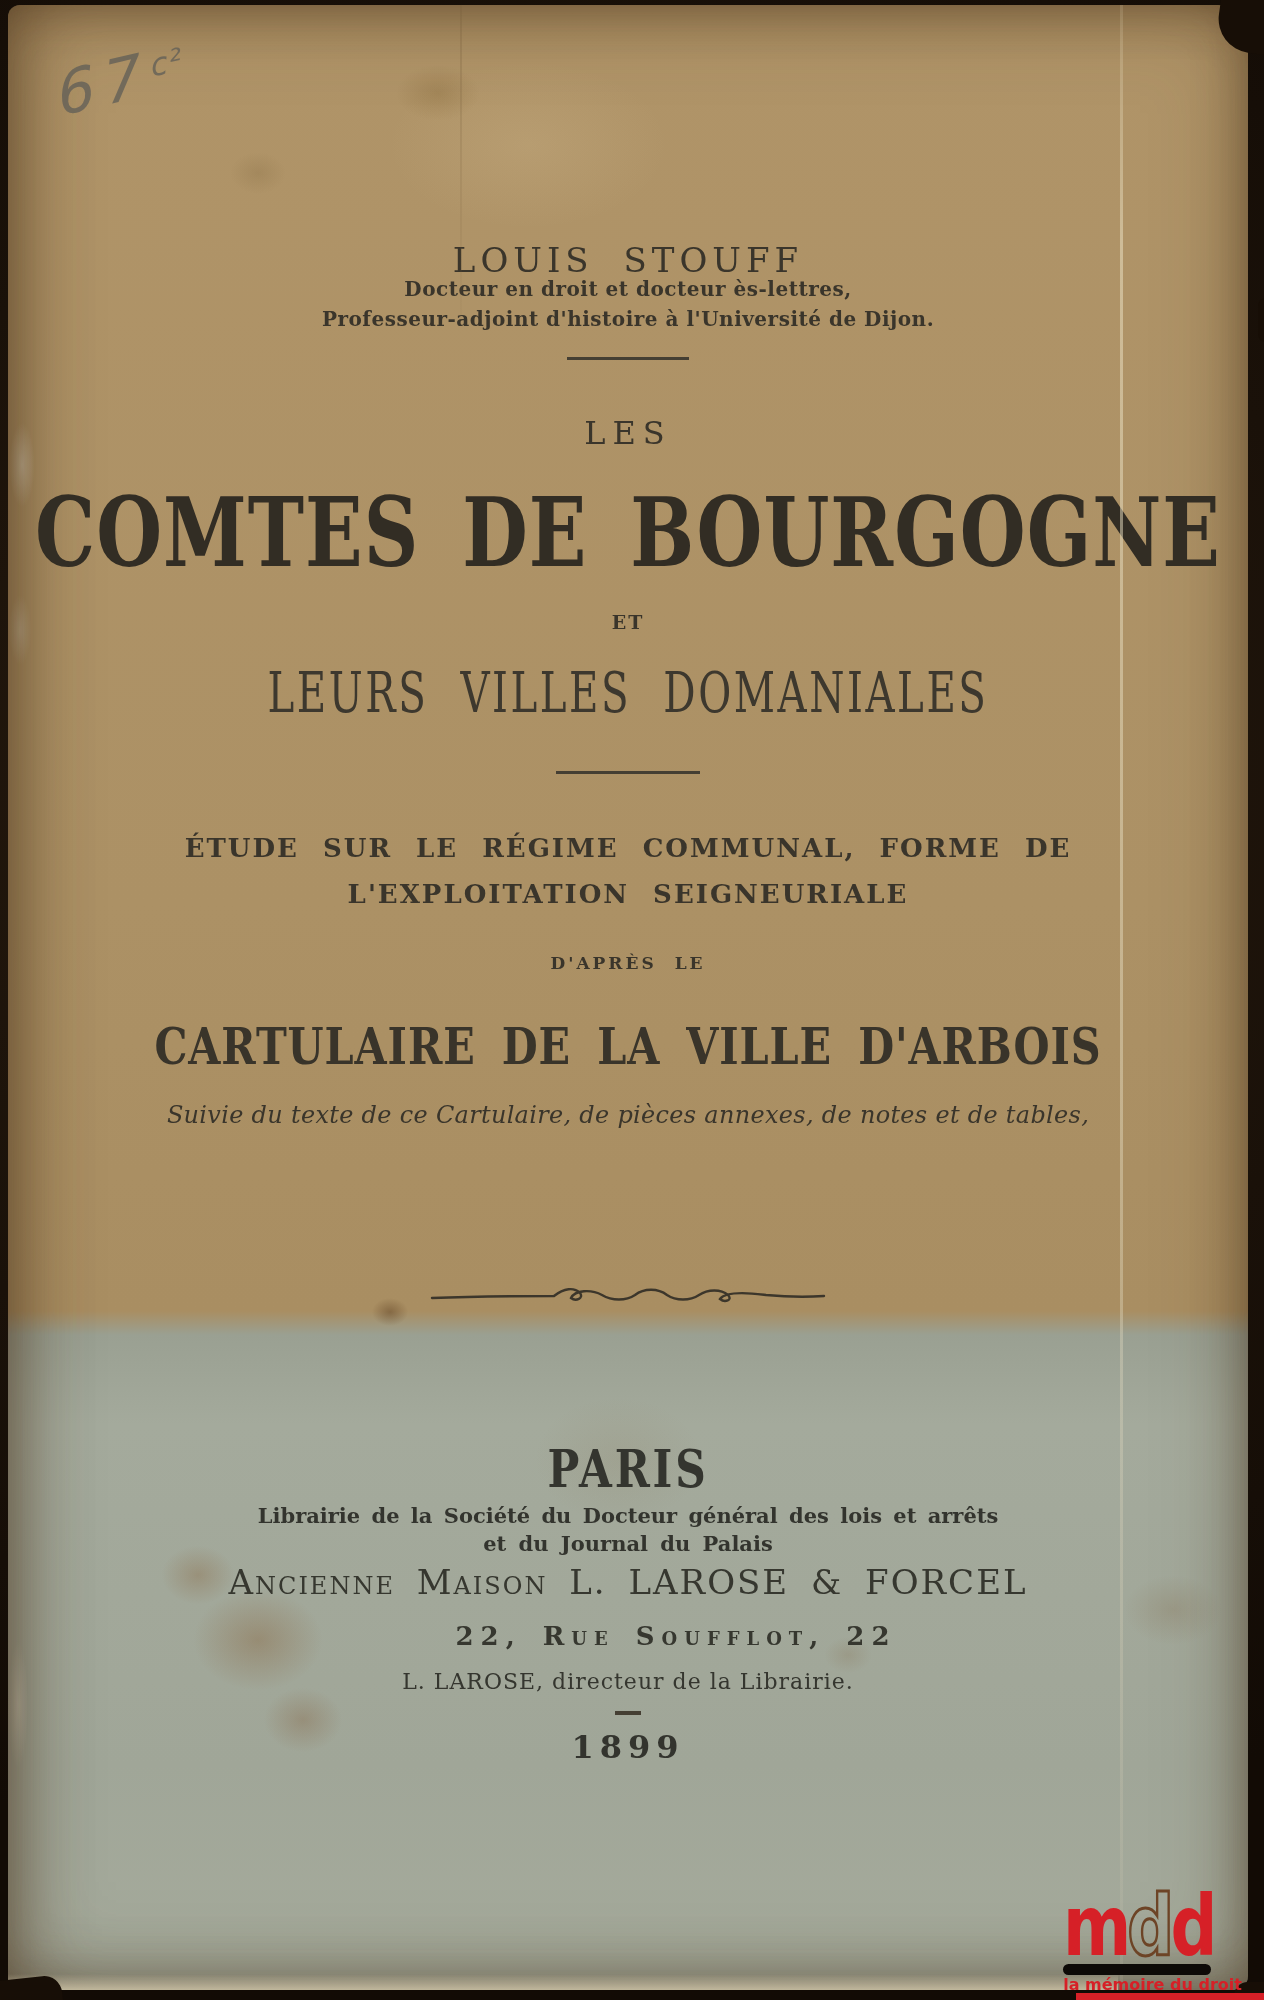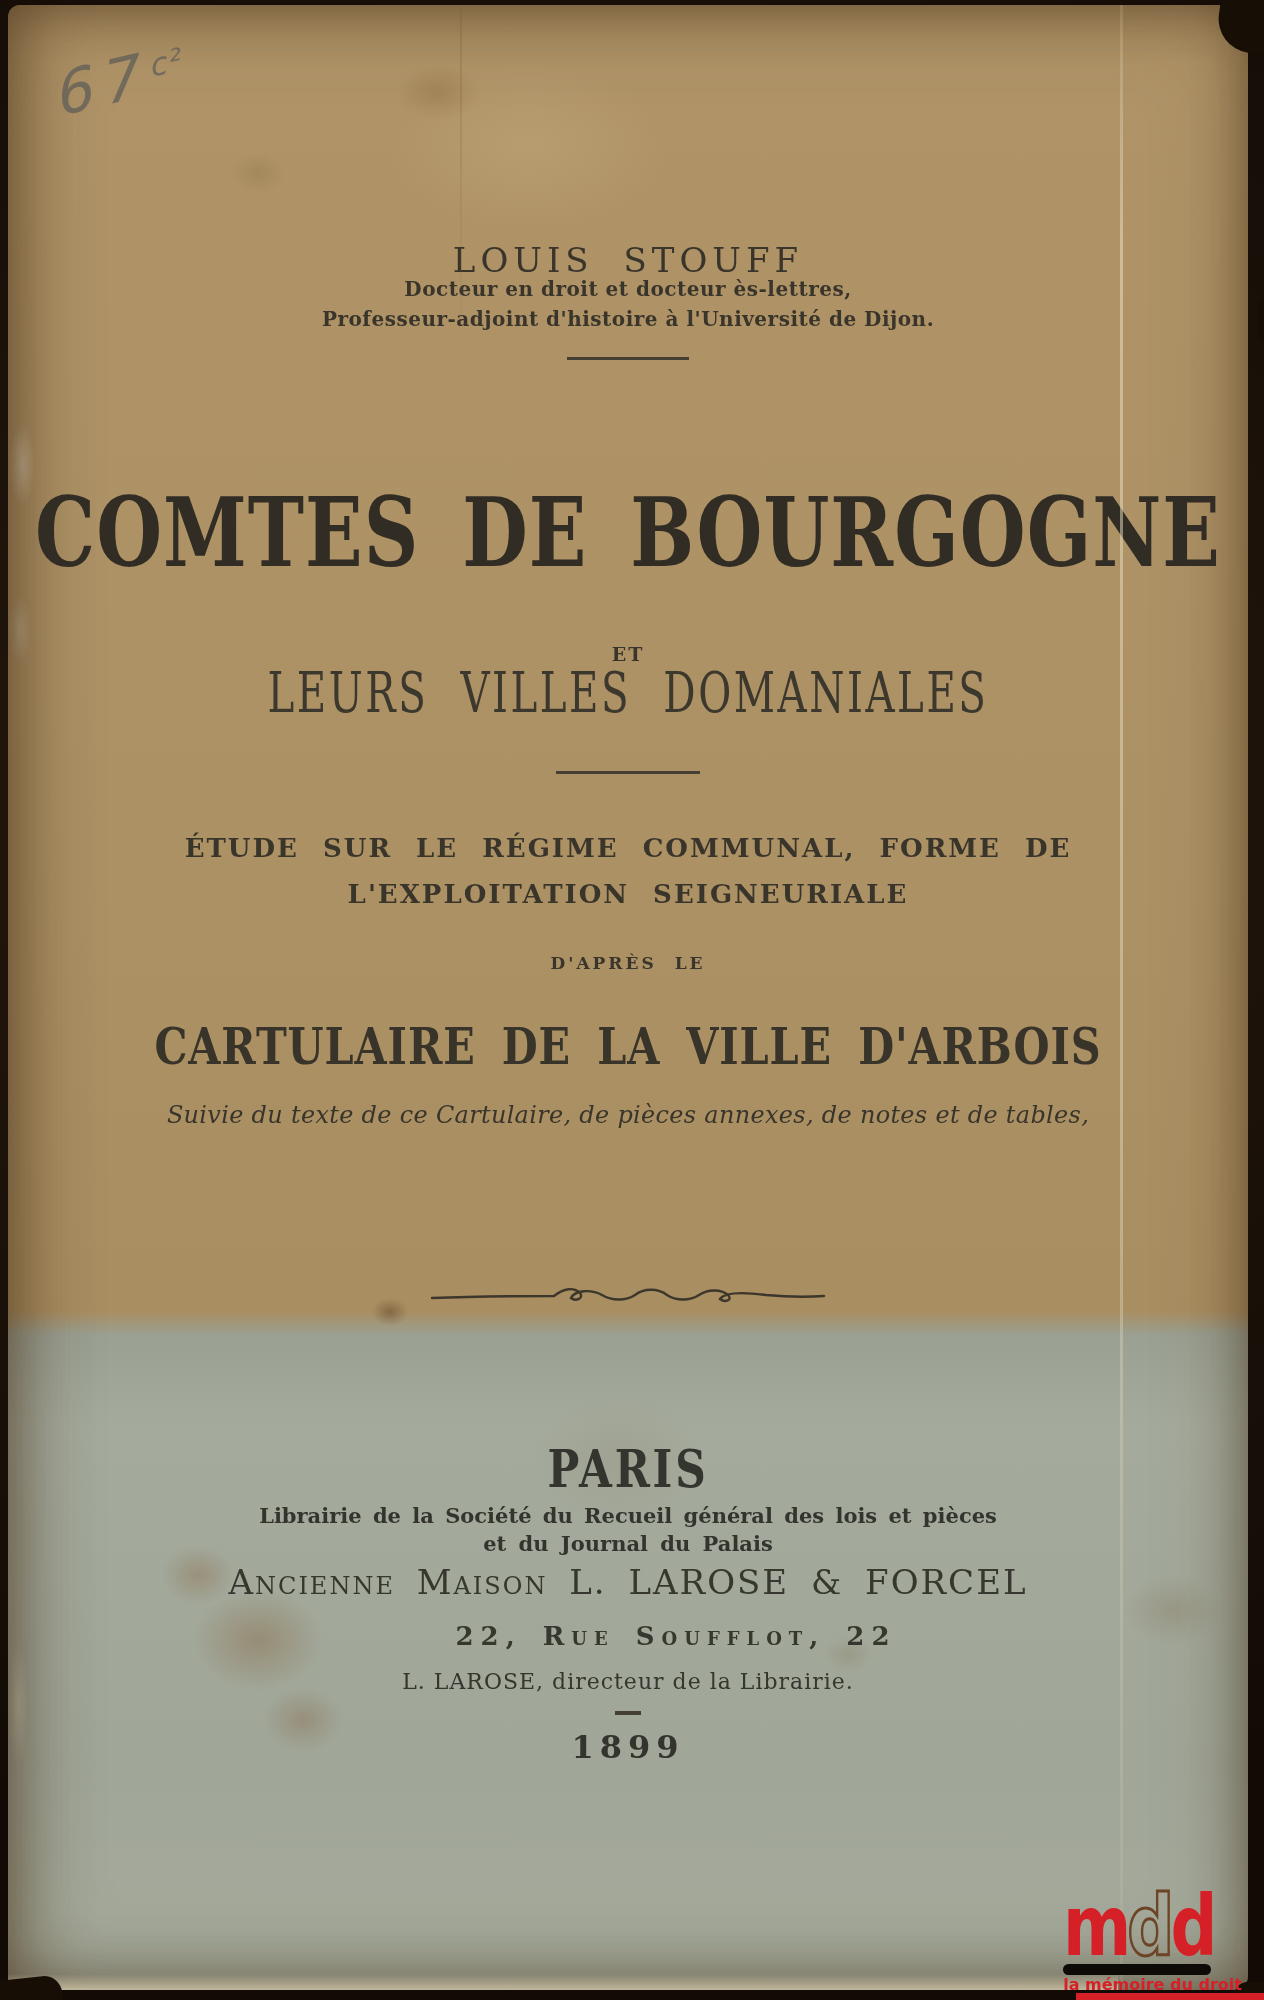--- a/index.html
+++ b/index.html
@@ -63,21 +63,21 @@
   .author-sub1{top:274px;font-size:20px;font-weight:bold;letter-spacing:.5px;}
   .author-sub2{top:304px;font-size:20px;font-weight:bold;letter-spacing:.5px;}
 
   .rule{position:absolute;left:50%;transform:translateX(-50%);background:#453f33;}
   .rule1{top:352px;width:122px;height:3px;}
   .rule2{top:766px;width:144px;height:3px;}
 
   .les{top:412px;font-size:32px;letter-spacing:7px;}
   .main-title{top:480px;font-size:78px;font-weight:bold;color:#322d24;
       letter-spacing:1px;word-spacing:16px;transform:scale(.97,1.22);transform-origin:50% 0;}
-  .et{top:640px;font-size:19px;font-weight:bold;letter-spacing:2px;}
+  .et{top:608px;font-size:19px;font-weight:bold;letter-spacing:2px;}
   .sub-title{top:660px;font-size:48px;color:#3d382e;letter-spacing:3px;word-spacing:20px;
       transform:scale(.84,1.15);transform-origin:50% 0;}
 
   .etude1{top:830px;font-size:26px;font-weight:bold;letter-spacing:2px;word-spacing:13px;}
   .etude2{top:876px;font-size:26px;font-weight:bold;letter-spacing:2px;word-spacing:13px;}
   .dapres{top:950px;font-size:17px;font-weight:bold;letter-spacing:3px;word-spacing:9px;}
   .cartulaire{top:1016px;font-size:46px;font-weight:bold;color:#39342a;
       letter-spacing:1px;word-spacing:12px;transform:scale(.9,1.1);transform-origin:50% 0;}
   .suivie{top:1098px;font-size:24px;font-style:italic;letter-spacing:.3px;}
   .siecles{top:1166px;font-size:21px;font-weight:bold;letter-spacing:3px;word-spacing:7px;}
@@ -114,20 +114,21 @@
   <div class="cover">
 
     <div class="pencil"><span>67</span><span class="exp">c²</span></div>
 
     <div class="txt author-name">LOUIS STOUFF</div>
     <div class="txt author-sub1">Docteur en droit et docteur ès-lettres,</div>
     <div class="txt author-sub2">Professeur-adjoint d'histoire à l'Université de Dijon.</div>
 
     <div class="rule rule1"></div>
 
+    <div class="txt les">LES</div>
     <div class="txt main-title">COMTES DE BOURGOGNE</div>
     <div class="txt et">ET</div>
     <div class="txt sub-title">LEURS VILLES DOMANIALES</div>
 
     <div class="rule rule2"></div>
 
     <div class="txt etude1">ÉTUDE SUR LE RÉGIME COMMUNAL, FORME DE</div>
     <div class="txt etude2">L'EXPLOITATION SEIGNEURIALE</div>
     <div class="txt dapres">D'APRÈS LE</div>
     <div class="txt cartulaire">CARTULAIRE DE LA VILLE D'ARBOIS</div>
@@ -136,21 +137,21 @@
     <svg class="ornament" width="400" height="26" viewBox="0 0 400 26">
       <path d="M4 15 C 50 13, 100 13, 126 13
                C 136 5, 146 4, 152 10 C 156 15, 148 19, 143 15
                C 147 7, 163 6, 174 12 C 184 18, 198 18, 207 12
                C 216 5, 230 5, 239 12 C 248 18, 262 18, 271 12
                C 280 6, 293 6, 300 12 C 305 17, 297 20, 292 16
                C 297 9, 315 9, 338 12 C 360 14, 380 14, 396 13" fill="none" stroke="#3c362b" stroke-width="2.4" stroke-linecap="round"></path>
     </svg>
 
     <div class="txt paris">PARIS</div>
-    <div class="txt pub1">Librairie de la Société du Recueil général des lois et pièces</div>
+    <div class="txt pub1">Librairie de la Société du Docteur général des lois et arrêts</div>
     <div class="txt pub2">et du Journal du Palais</div>
     <div class="txt maison">Ancienne Maison L. LAROSE &amp; FORCEL</div>
     <div class="txt address">22, Rue Soufflot, 22</div>
     <div class="txt director">L. LAROSE, directeur de la Librairie.</div>
     <div class="rule dash"></div>
     <div class="txt year">1899</div>
 
     <div class="crease-right"></div>
     <div class="crease-top"></div>
     <div class="worn-bottom"></div>

